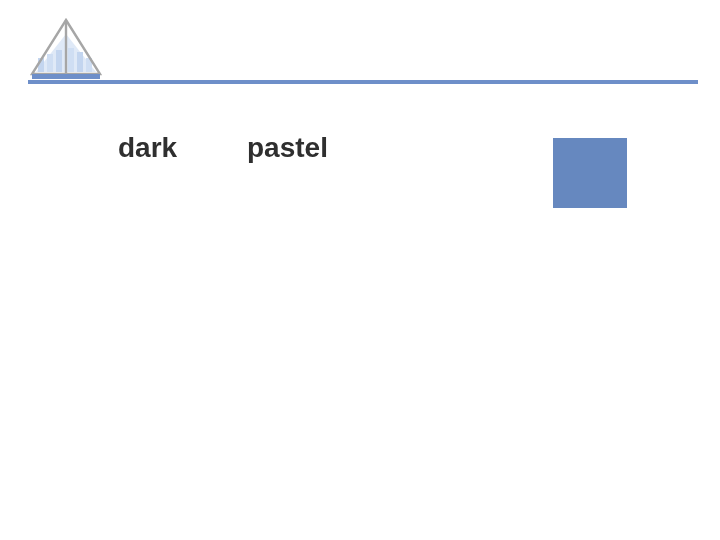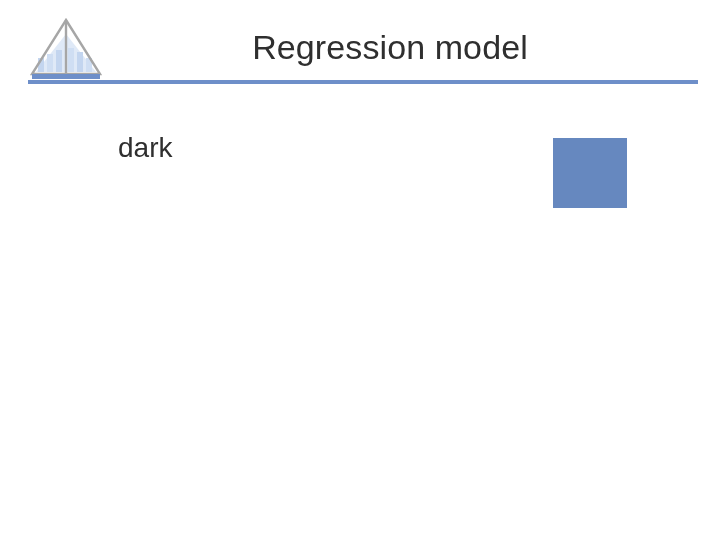--- a/index.html
+++ b/index.html
@@ -79,20 +79,21 @@
     height: 80px;
   }
 
   .word {
     position: absolute;
     top: 16px;
     font-size: 28px;
     line-height: 36px;
     color: #2f2f2f;
     white-space: nowrap;
+    font-weight: bold;
   }
   .word-dark   { left: 118px; }
   .word-pastel { left: 247px; }
   .word-blue   { left: 396px; }
 
   .color-swatch {
     position: absolute;
     left: 553px;
     top: 24px;
     width: 74px;
@@ -121,32 +122,32 @@
         </g>
 
         <path d="M38 6 L72 60 L4 60 Z" fill="none" stroke="#a6a6a6" stroke-width="2.4"></path>
 
         <line x1="38" y1="6" x2="38" y2="60" stroke="#a6a6a6" stroke-width="2.4"></line>
 
         <rect x="4" y="60" width="68" height="5" fill="#6e8fc9"></rect>
       </svg>
     </div>
 
-    <div class="slide-title">Regression model</div>
 
     <div class="title-rule" style="background: rgb(110, 143, 201);"></div>
 
   </div>
 
   <div class="body-area">
 
     <div class="swatch-row">
 
       <span class="word word-dark">dark</span>
 
+      <span class="word word-pastel">pastel</span>
 
 
       <div class="color-swatch" style="background: rgb(102, 136, 191);"></div>
 
     </div>
 
   </div>
 
 </div>
 

